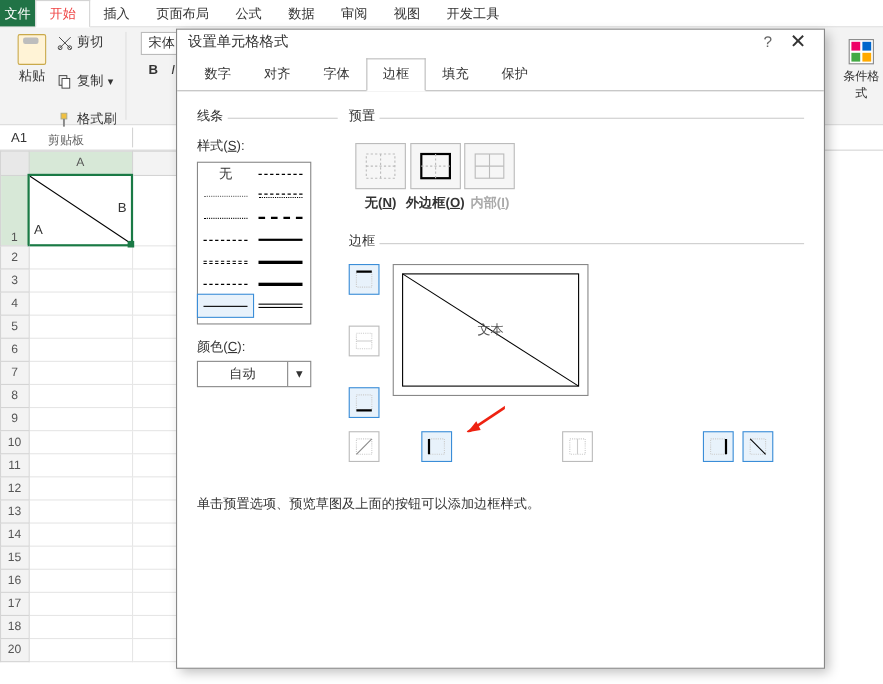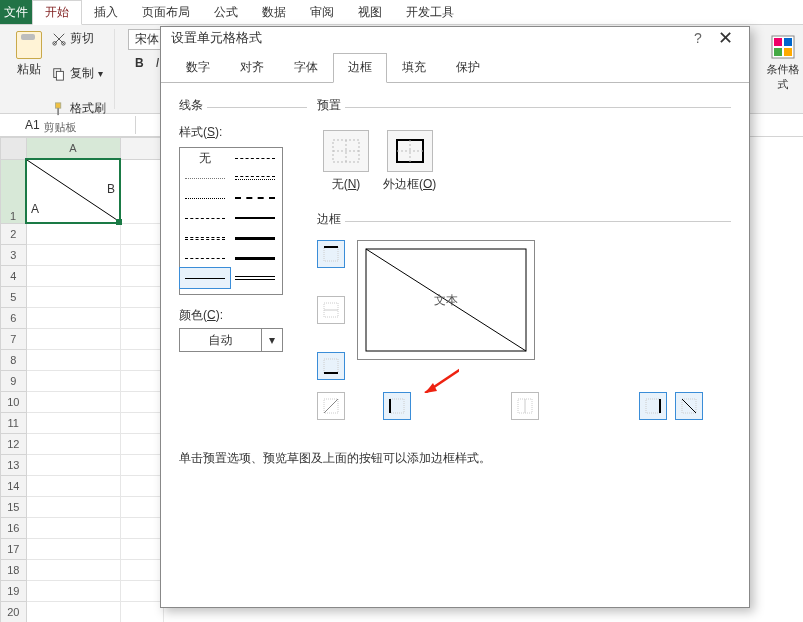--- a/index.html
+++ b/index.html
@@ -28,21 +28,21 @@
     align-items: center;
     cursor: pointer;
   }
   .ribbon-tab.file {
     background: #217346;
     color: #fff;
     padding: 4px 4px;
   }
   .ribbon-tab.active {
     background: #fff;
-    color: #7f1d1d;
+    color: #ef4444;
     border: 1px solid #d4d4d4;
     border-bottom: 1px solid #fff;
     margin-bottom: -1px;
   }
   .ribbon-content {
     height: 80px;
     border-bottom: 1px solid #d4d4d4;
     display: flex;
     gap: 6px;
     padding: 4px 6px;
@@ -81,21 +81,21 @@
   }
   .scissors{width:14px;height:14px;}
   .ribbon-label {
     font-size: 11px;
     color: #666;
     margin-top: auto;
     padding-top: 2px;
   }
   .font-group-row{display:flex;gap:4px;align-items:center;}
   .name-box-bar{display:flex;align-items:center;height:22px;border-bottom:1px solid #d4d4d4;background:#fff;}
-  .name-box{width:100px;border-right:1px solid #d4d4d4;padding:2px 10px;font-size:12px;margin-left:15px;}
+  .name-box{width:100px;border-right:1px solid #d4d4d4;padding:2px 10px;font-size:12px;}
   .sheet-area{display:flex;}
   .col-header{height:18px;border:1px solid #d4d4d4;background:#f3f3f3;text-align:center;font-size:11px;color:#555;}
   .row-header{height:18px;border:1px solid #d4d4d4;background:#f3f3f3;text-align:center;font-size:11px;color:#555;width:22px;}
   .cell{height:18px;border:1px solid #e6e6e6;width:90px;}
   .cell.selected{border:2px solid #1a7a45;position:relative;height:60px;}
   .cell.selected svg{position:absolute;top:0;left:0;}
   .cell.selected .handle{position:absolute;right:-3px;bottom:-3px;width:6px;height:6px;background:#1a7a45;}
   
   .cond-area{position:absolute;top:34px;right:0;width:40px;height:70px;display:flex;flex-direction:column;align-items:center;gap:2px;}
   .cond-icon{width:26px;height:26px;}
@@ -118,21 +118,21 @@
   .section-row{display:flex;align-items:center;gap:4px;}
   .section-line{flex:1;height:1px;background:#ccc;}
   .styles-box{width:102px;height:146px;border:1px solid #888;margin-top:6px;display:flex;flex-direction:column;}
   .styles-row{display:flex;height:20px;}
   .styles-cell{width:50px;height:20px;display:flex;align-items:center;justify-content:center;}
   .line-sample{width:42px;height:0;}
   .color-label{margin-top:12px;font-size:12px;}
   .color-sel{margin-top:4px;width:102px;height:22px;border:1px solid #888;display:flex;align-items:center;}
   .color-sel-txt{flex:1;text-align:center;font-size:12px;}
   .color-sel-caret{width:20px;height:100%;border-left:1px solid #888;display:flex;align-items:center;justify-content:center;}
-  .presets-row{display:flex;gap:14px;margin:12px 0 16px 6px;}
+  .presets-row{display:flex;margin:12px 0 16px 6px;font-weight:bold;}
   .preset-item{display:flex;flex-direction:column;align-items:center;gap:4px;cursor:pointer;}
   .preset-btn{width:44px;height:40px;border:1px solid #bbb;background:#f6f6f6;display:flex;align-items:center;justify-content:center;}
   .preset-label{font-size:12px;}
   .border-section{margin-top:18px;}
   .border-grid{display:flex;gap:8px;margin-top:8px;position:relative;}
   .side-btns{display:flex;flex-direction:column;gap:28px;margin-top:0;}
   .mini-btn{width:26px;height:26px;border:1px solid #bbb;display:flex;align-items:center;justify-content:center;cursor:pointer;background:#fff;}
   .mini-btn.selected{border:1px solid #3a8dd8;background:#e8f2fb;}
   .preview-box{width:176px;height:118px;border:1px solid #888;background:#fff;position:relative;margin-left:4px;}
   .preview-box .diag{position:absolute;top:0;left:0;}
@@ -325,25 +325,20 @@
           <td class="row-header">17</td>
           <td class="cell"></td>
           <td class="cell" style="width:40px;"></td>
         </tr>
     <tr>
           <td class="row-header">18</td>
           <td class="cell"></td>
           <td class="cell" style="width:40px;"></td>
         </tr>
     <tr>
-          <td class="row-header">19</td>
-          <td class="cell"></td>
-          <td class="cell" style="width:40px;"></td>
-        </tr>
-    <tr>
           <td class="row-header">20</td>
           <td class="cell"></td>
           <td class="cell" style="width:40px;"></td>
         </tr>
 
   </tbody>
     </table>
 </div>
 
 <div class="overlay-dialog">
@@ -453,20 +448,30 @@
         </div>
         <div class="preset-item">
           <div class="preset-btn">
               <svg width="30" height="26">
                 <rect x="2" y="2" width="26" height="22" fill="none" stroke="#000" stroke-width="2"></rect>
                 <line x1="15" y1="2" x2="15" y2="24" stroke="#bbb" stroke-dasharray="2 2"></line>
                 <line x1="2" y1="13" x2="28" y2="13" stroke="#bbb" stroke-dasharray="2 2"></line>
               </svg>
             </div>
           <span class="preset-label">外边框(<span class="underline">O</span>)</span>
+        </div>
+        <div class="preset-item">
+          <div class="preset-btn">
+              <svg width="30" height="26">
+                <rect x="2" y="2" width="26" height="22" fill="none" stroke="#bbb"></rect>
+                <line x1="15" y1="2" x2="15" y2="24" stroke="#bbb"></line>
+                <line x1="2" y1="13" x2="28" y2="13" stroke="#bbb"></line>
+              </svg>
+            </div>
+          <span class="preset-label" style="color:#aaa;">内部(<span class="underline">I</span>)</span>
         </div>
       </div>
 
       <div class="border-section">
         <div class="section-row">
             <span class="section-title">边框</span>
             <span class="section-line"></span>
           </div>
         <div class="border-grid">
           <div class="side-btns">

